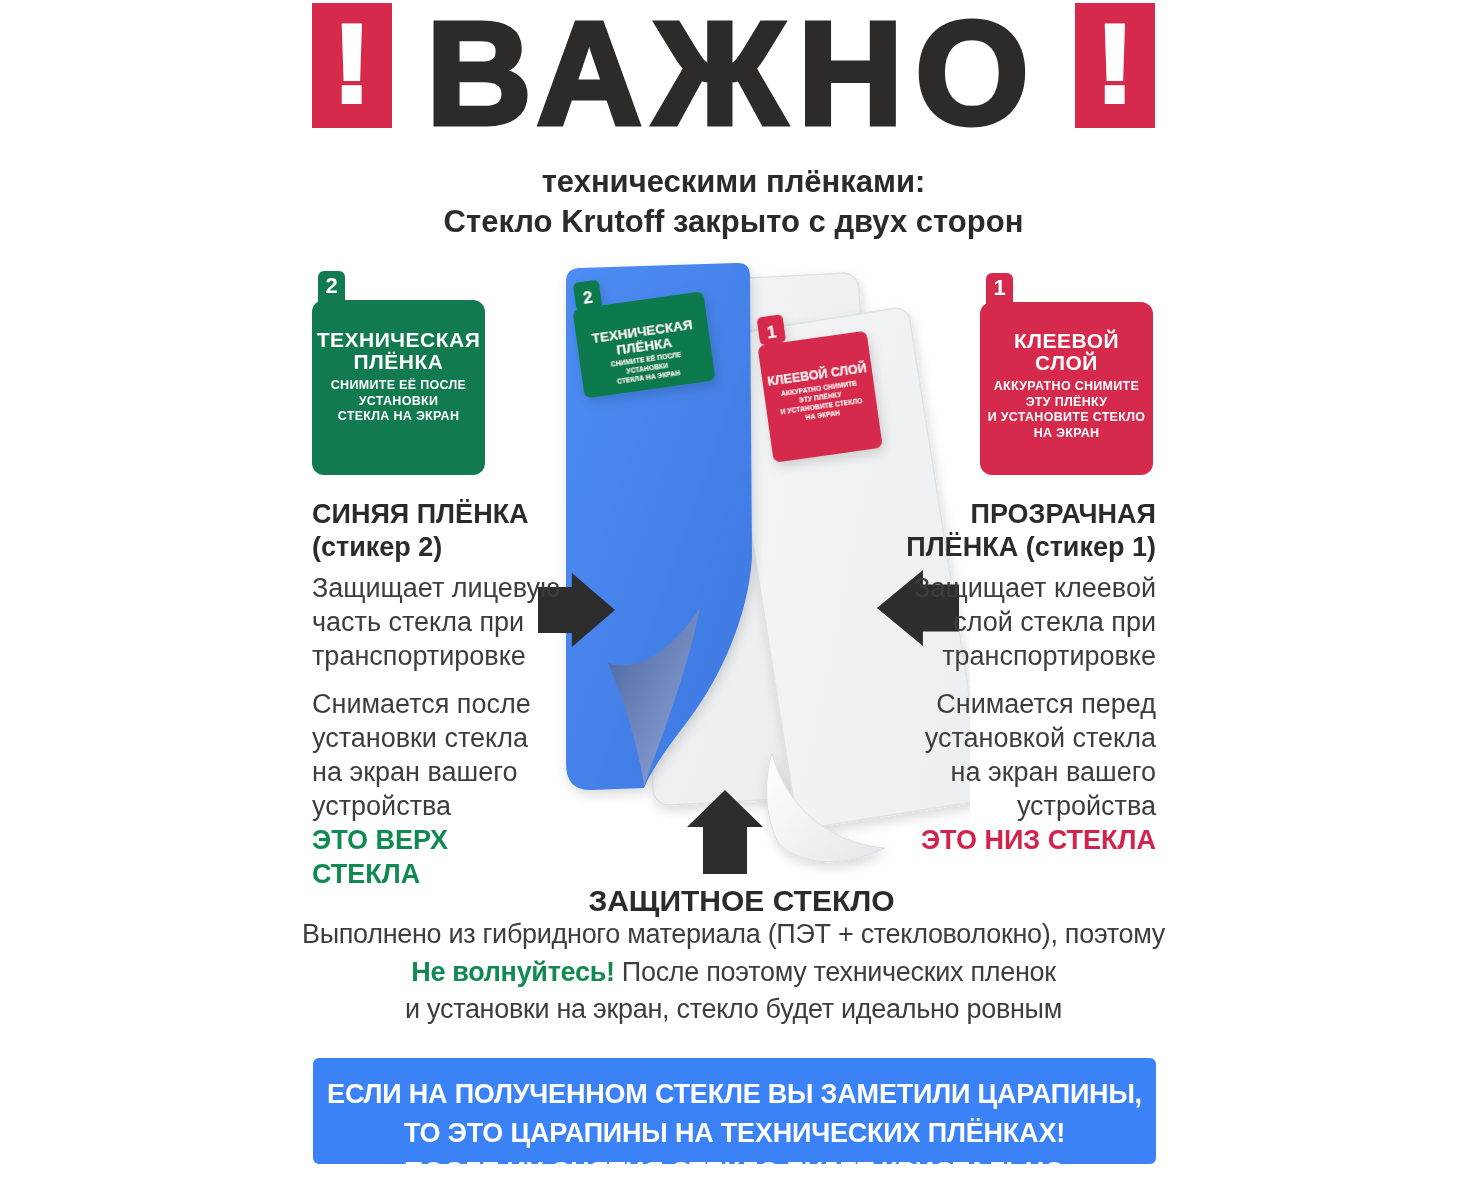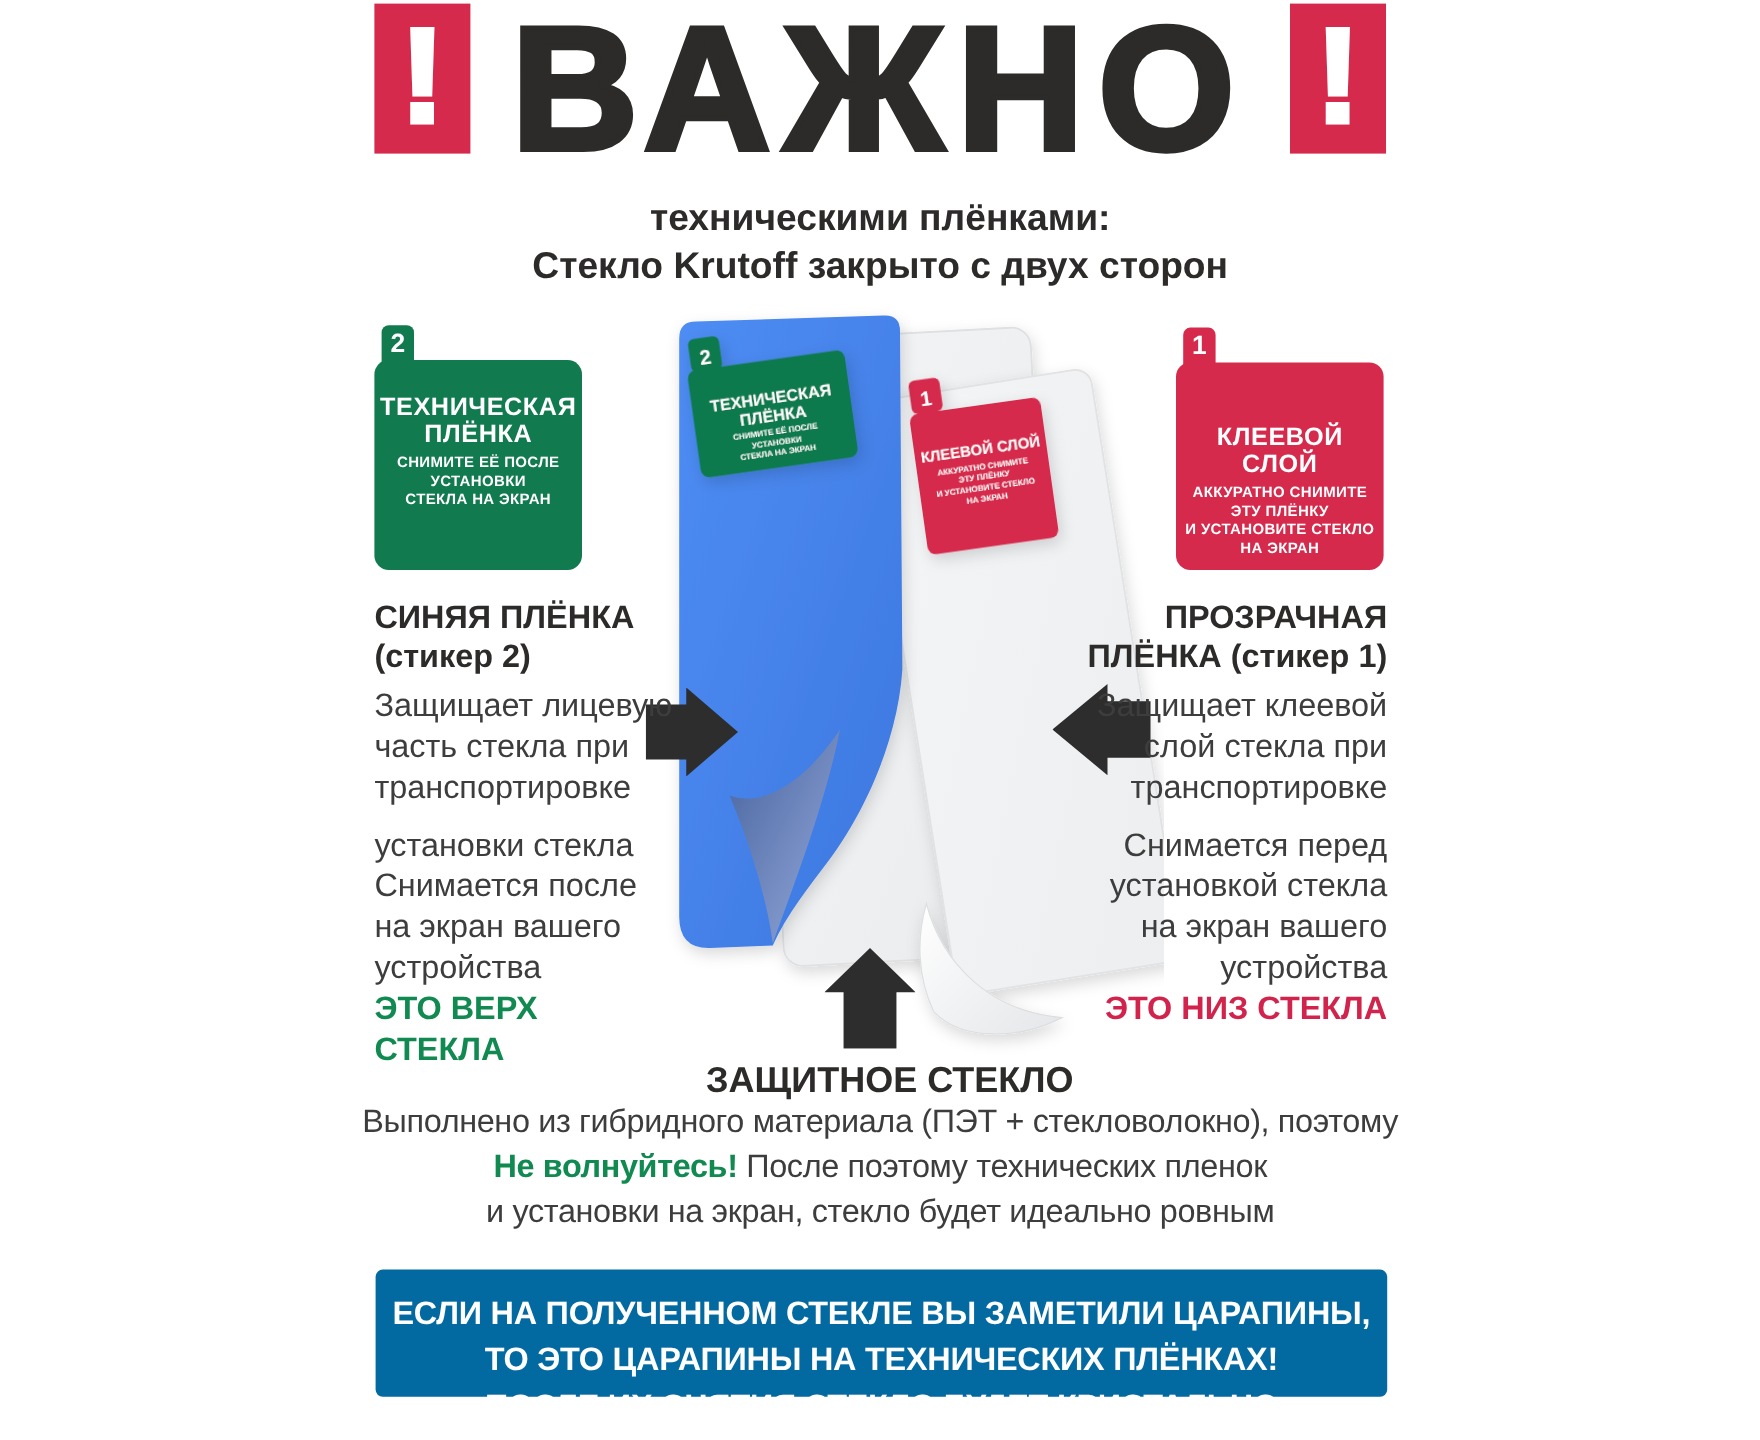--- a/index.html
+++ b/index.html
@@ -32,21 +32,21 @@
   .sticker .tab{
     position:absolute; top:-29px; left:6px; width:27px; height:34px;
     border-radius:6px 6px 0 0; font-size:22px; font-weight:bold;
     display:flex; align-items:flex-start; justify-content:center; padding-top:2px; box-sizing:border-box;
   }
   .sticker-green{left:312px; top:300px; width:173px; height:175px; background:#117a4e;}
   .sticker-green .tab{background:#117a4e;}
   .sticker-red{left:980px; top:302px; width:173px; height:173px; background:#d62a4d;}
   .sticker-red .tab{background:#d62a4d;}
   .sticker .body{padding-top:29px;}
-  .sticker-red .body{padding-top:52px;}
+  .sticker-red .body{padding-top:28px;}
   .st-title{font-size:21px; line-height:22px; font-weight:bold; letter-spacing:0.5px;}
   .st-small{font-size:12.5px; line-height:15.5px; font-weight:bold; margin-top:5px; letter-spacing:0.3px;}
   
   .col{position:absolute; top:498px; font-size:27px; line-height:34px; color:#3d3d3d;}
   .col .hd{font-weight:bold; color:#2c2b29; line-height:33px; font-size:27px;}
   .col .p1{margin-top:7px;}
   .col .p2{margin-top:14px;}
   .col-left{left:312px; width:250px; text-align:left;}
   .col-right{left:886px; width:270px; text-align:right;}
   .hl-green{font-weight:bold; color:#108a50;}
@@ -66,21 +66,21 @@
     position:absolute; left:0; right:0; top:884px; text-align:center;
     font-size:30px; font-weight:bold; color:#2c2b29;padding-left:16px;
   }
   .glass-desc{
     position:absolute; left:0; right:0; top:916px; text-align:center;
     font-size:27px; line-height:37.5px; color:#3d3d3d; letter-spacing:-0.3px;
   }
   
   .banner{
     position:absolute; left:313px; top:1058px; width:843px; height:106px;
-    background:#0369a1; border-radius:6px; color:#ffffff; text-align:center;
+    background:#3b82f6; border-radius:6px; color:#ffffff; text-align:center;
     font-weight:bold; font-size:27px; line-height:39px; box-sizing:border-box; padding-top:17px;
     letter-spacing:-0.2px;
   }
 </style>
 </head>
 <body>
 
 <div class="poster">
 
   <div class="ex-box left">
@@ -195,22 +195,22 @@
 
   <div class="col col-left">
     <div class="hd">СИНЯЯ ПЛЁНКА</div>
     <div class="hd">(стикер 2)</div>
     <div class="p1">
       <div>Защищает лицевую</div>
       <div>часть стекла при</div>
       <div>транспортировке</div>
     </div>
     <div class="p2">
+      <div>Снимается после</div>
       <div>установки стекла</div>
-      <div>Снимается после</div>
       <div>на экран вашего</div>
       <div>устройства</div>
       <div class="hl-green">ЭТО ВЕРХ СТЕКЛА</div>
     </div>
   </div>
 
   <div class="col col-right">
     <div class="hd">ПРОЗРАЧНАЯ</div>
     <div class="hd">ПЛЁНКА (стикер 1)</div>
     <div class="p1">

